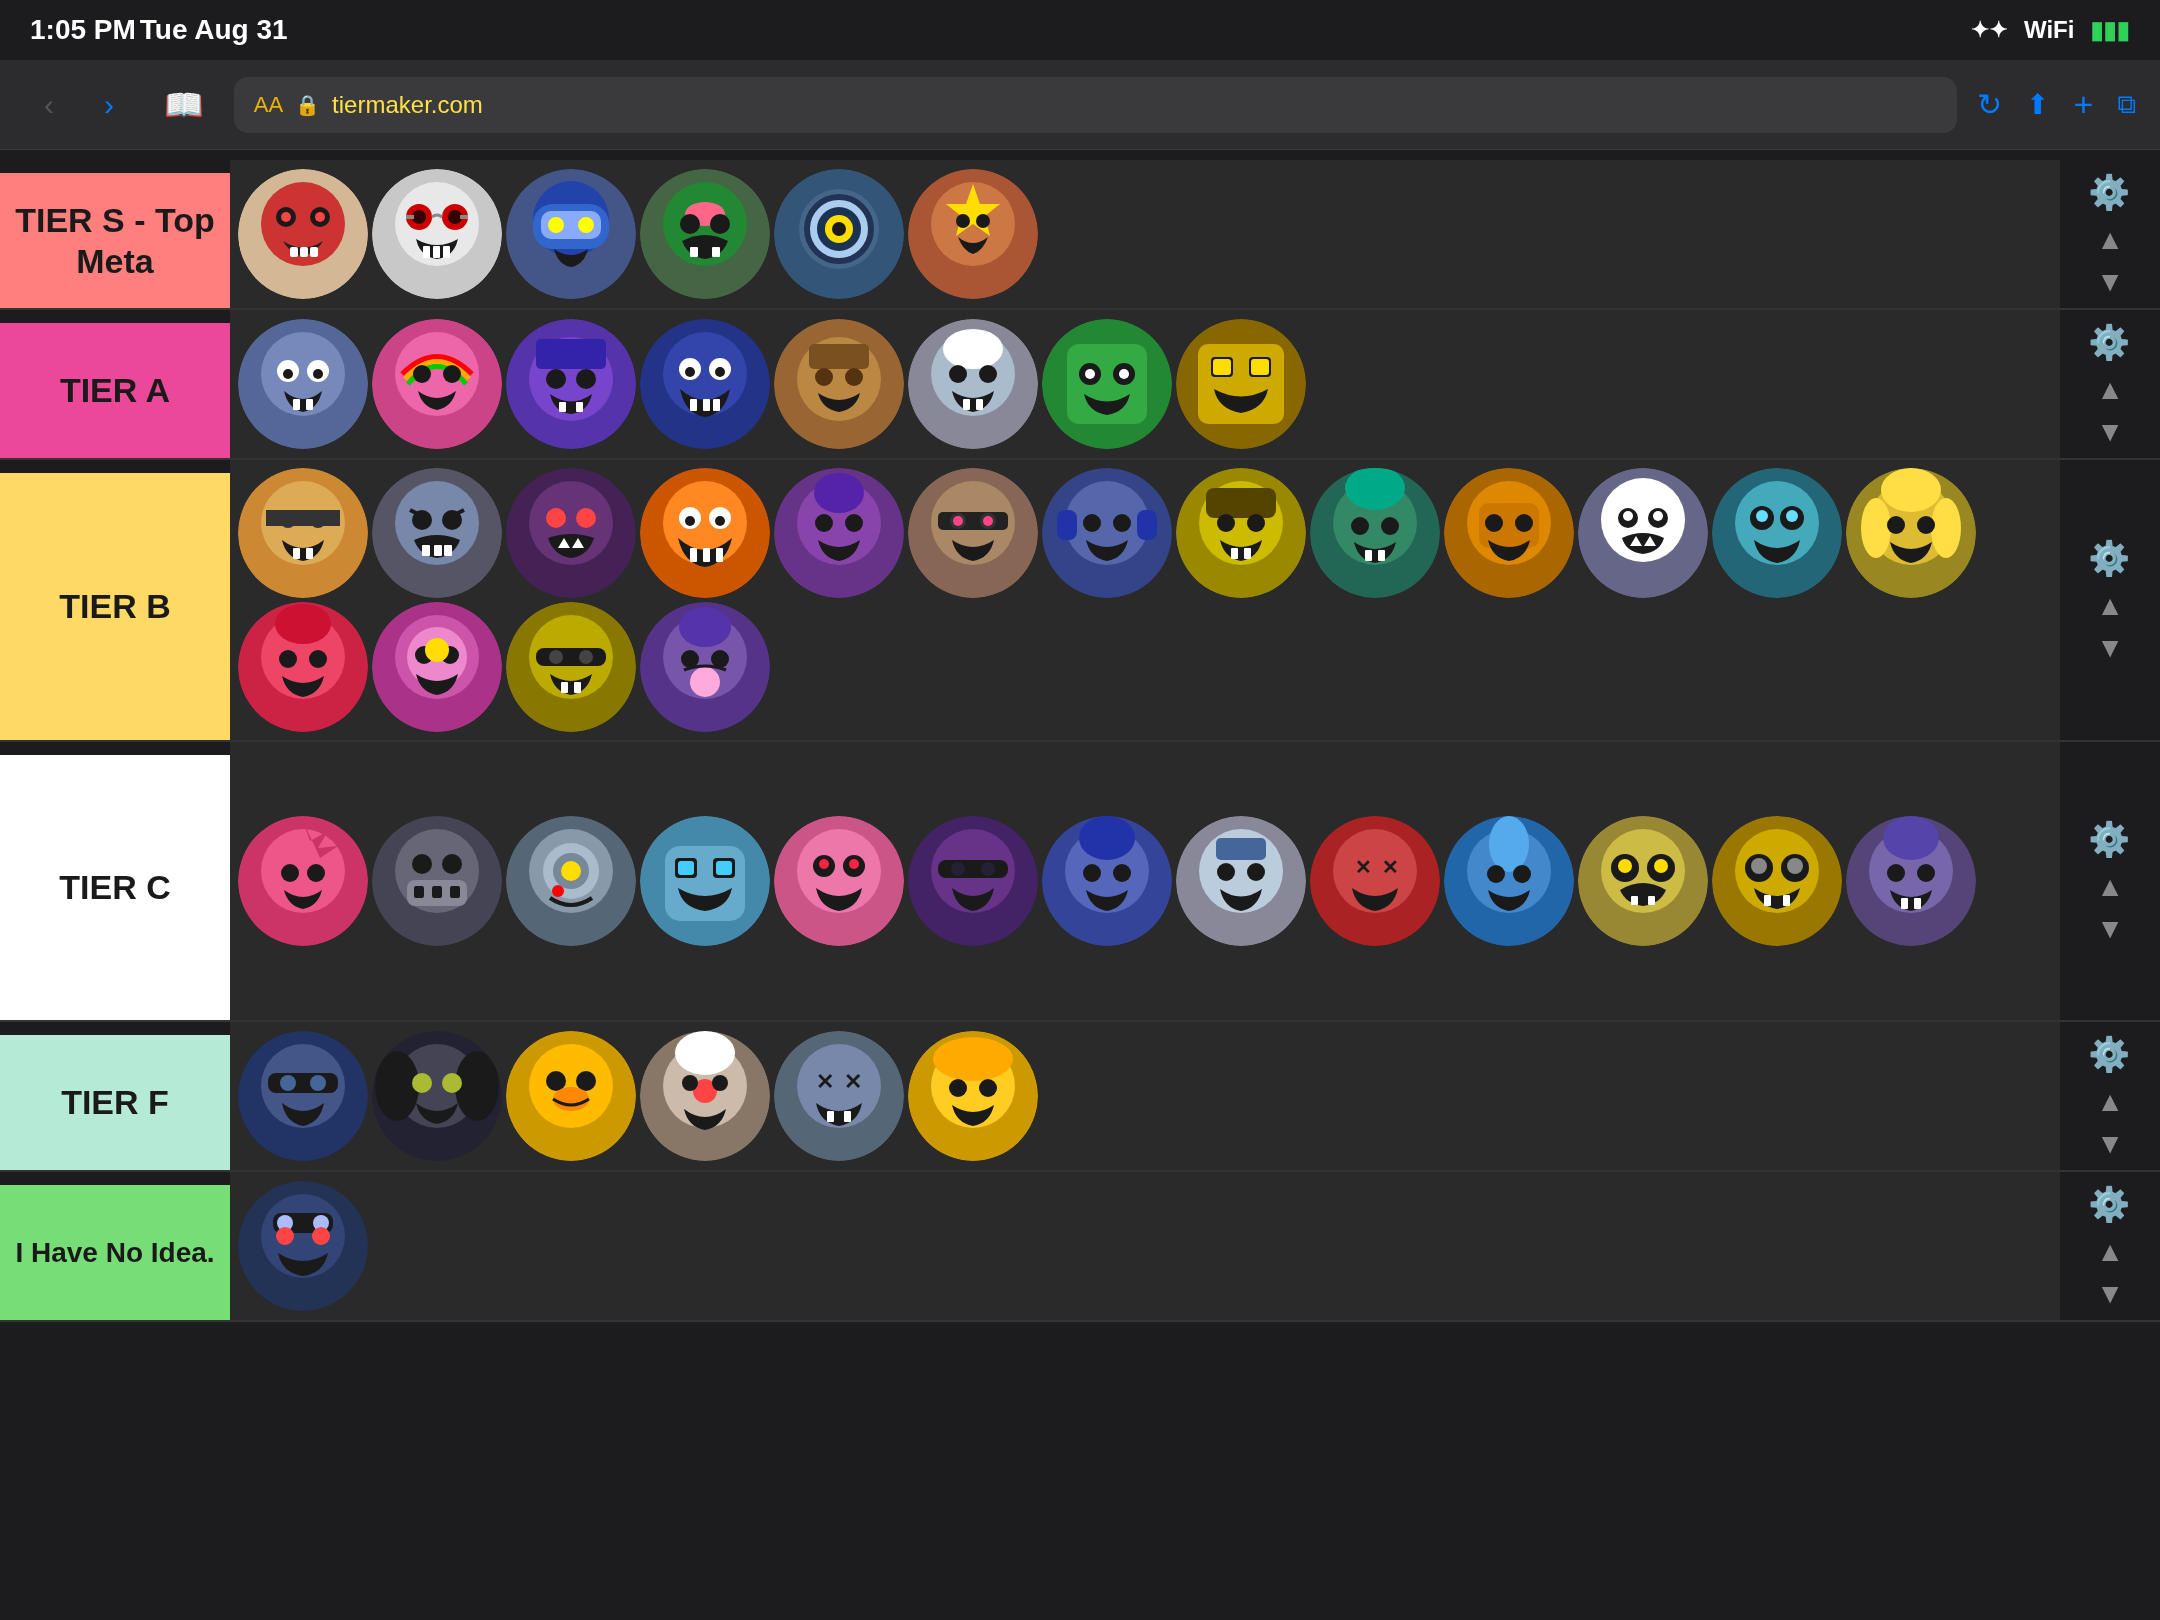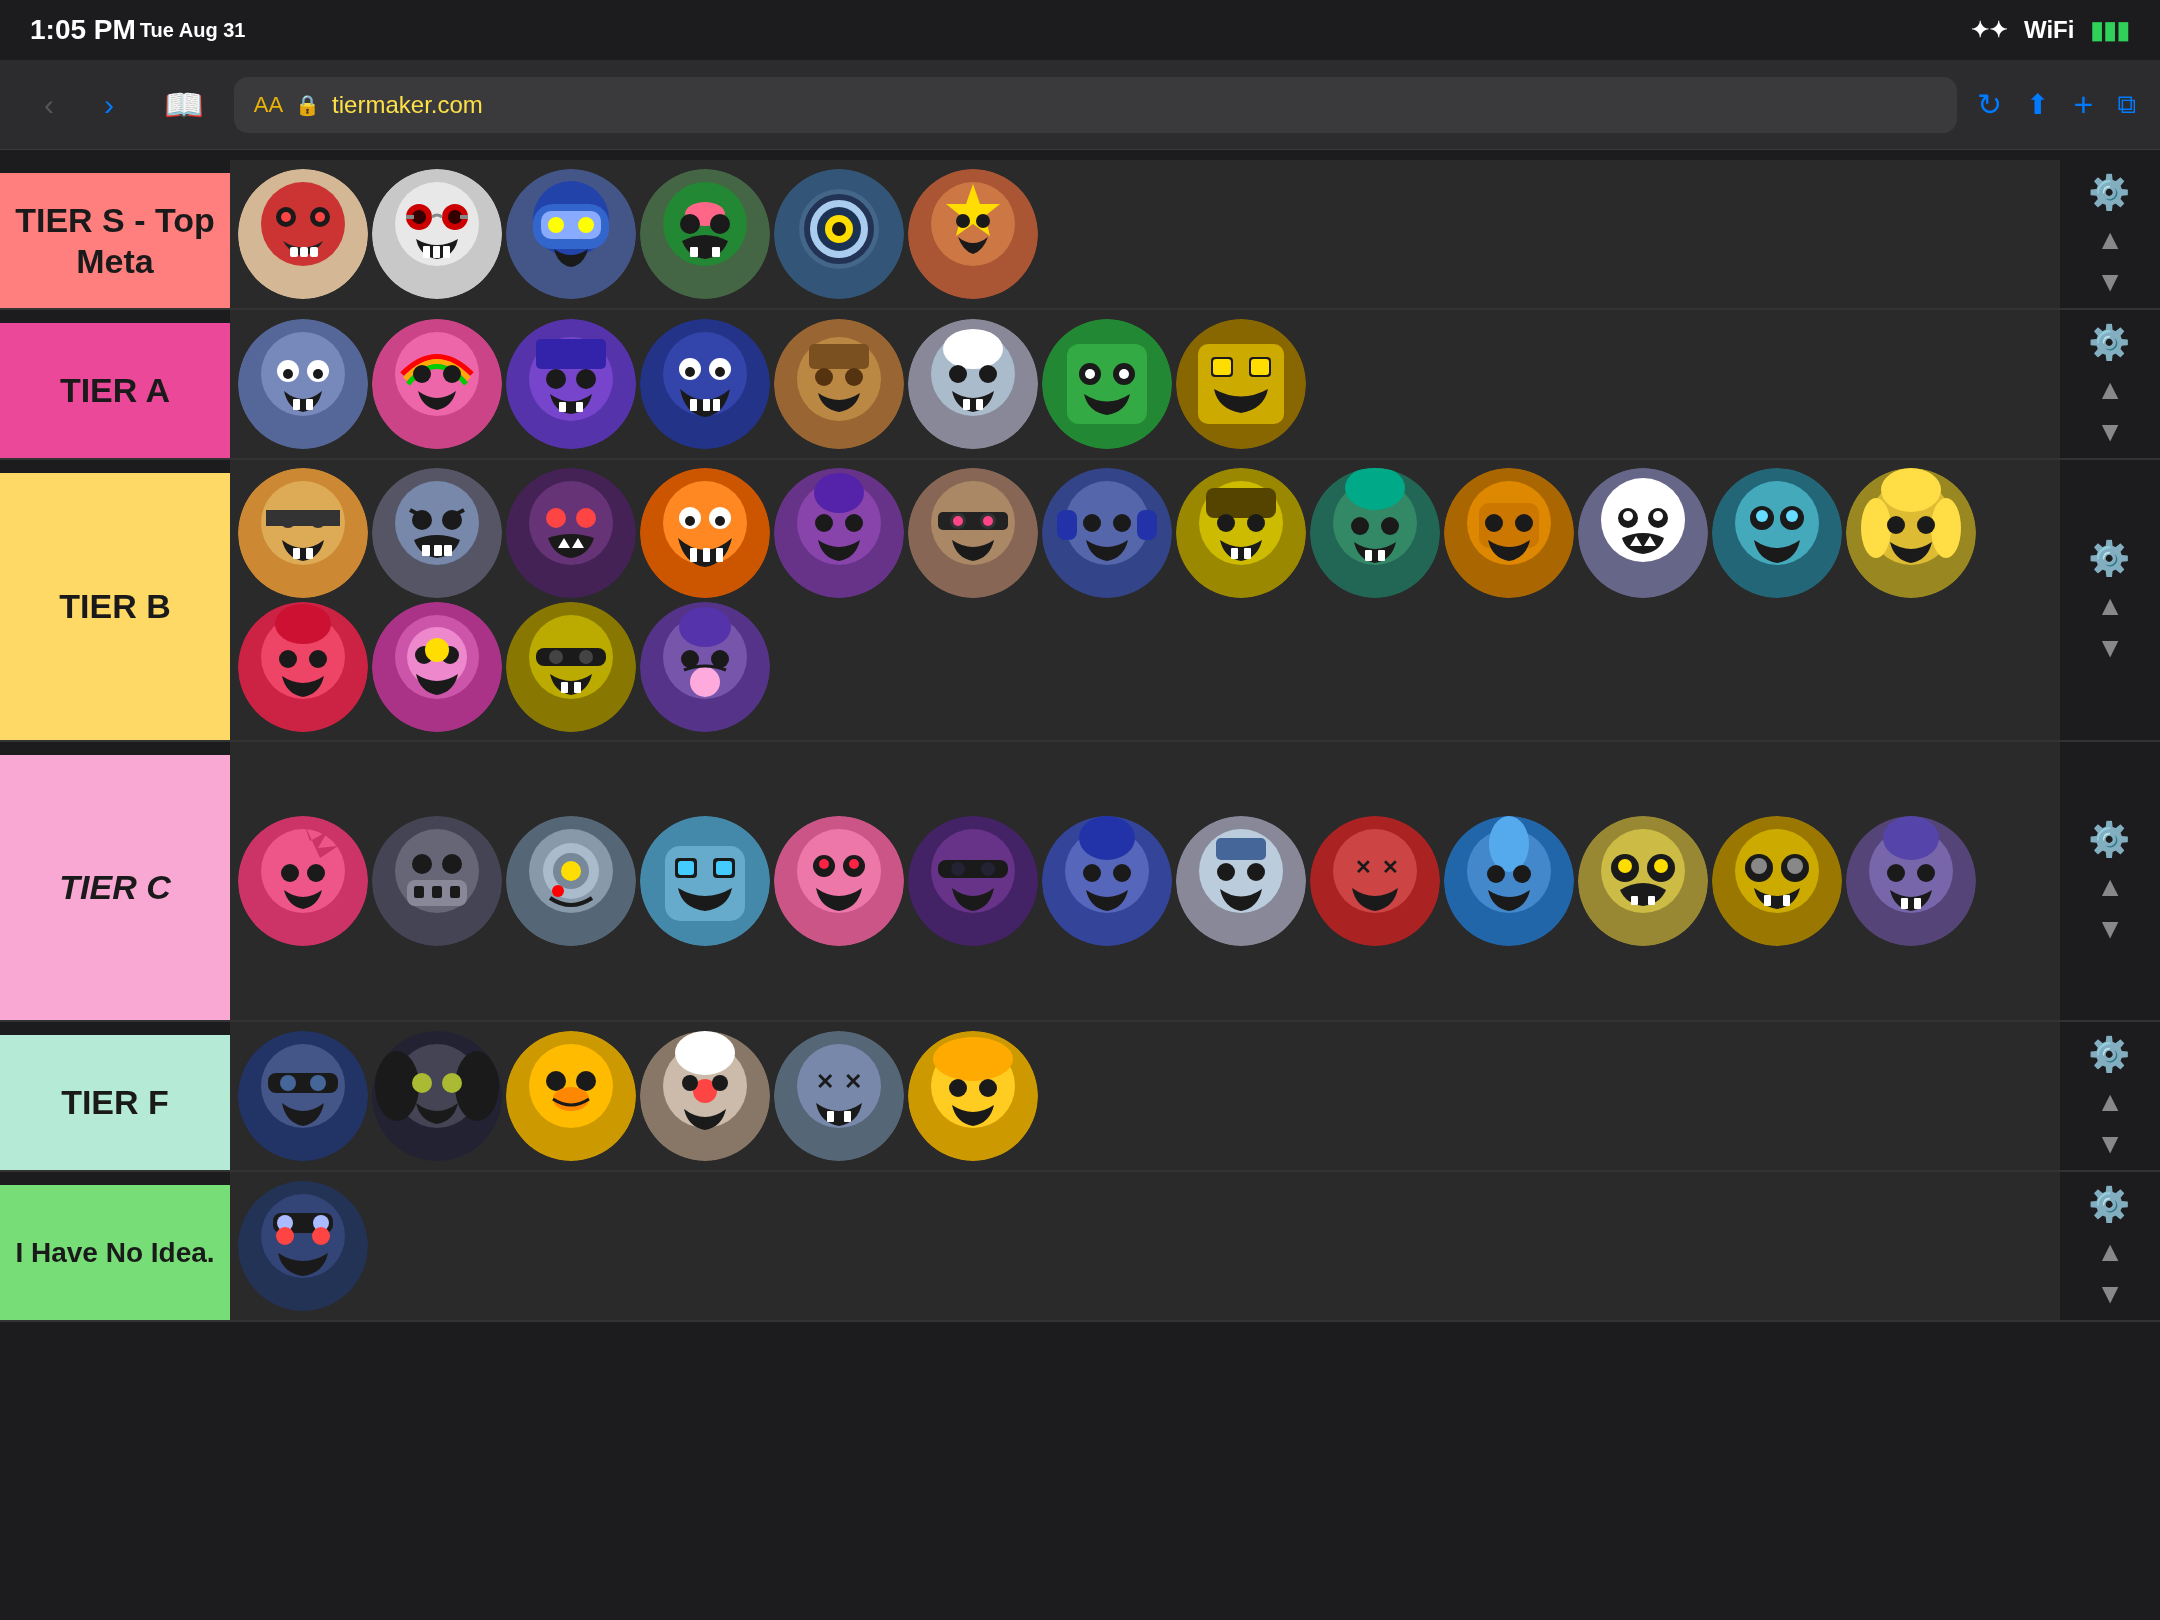--- a/index.html
+++ b/index.html
@@ -17,21 +17,21 @@
       height: 60px;
       display: flex;
       align-items: center;
       justify-content: space-between;
       padding: 0 30px;
       color: white;
       font-size: 26px;
       font-weight: 600;
     }
     .status-time { font-size: 28px; font-weight: 700; }
-    .status-date { font-size: 20px; }
+    .status-date { font-size: 28px; }
     .status-icons { display: flex; align-items: center; gap: 16px; }
 
     
     .browser-bar {
       background: #2c2c2e;
       height: 90px;
       display: flex;
       align-items: center;
       padding: 0 24px;
       gap: 20px;
@@ -128,21 +128,21 @@
       cursor: pointer;
     }
 
     
     .tier-s { background-color: #ff7f7f; }
     
     .tier-a { background-color: #ec4899; }
     
     .tier-b { background-color: #ffd966; }
     
-    .tier-c { background-color: #f9a8d4; font-style: italic; }
+    .tier-c { background-color: #ffffff; }
     
     .tier-f { background-color: #b5ead7; }
     
     .tier-x { background-color: #77dd77; }
 
     
     svg.char-svg {
       width: 130px;
       height: 130px;
       border-radius: 50%;

